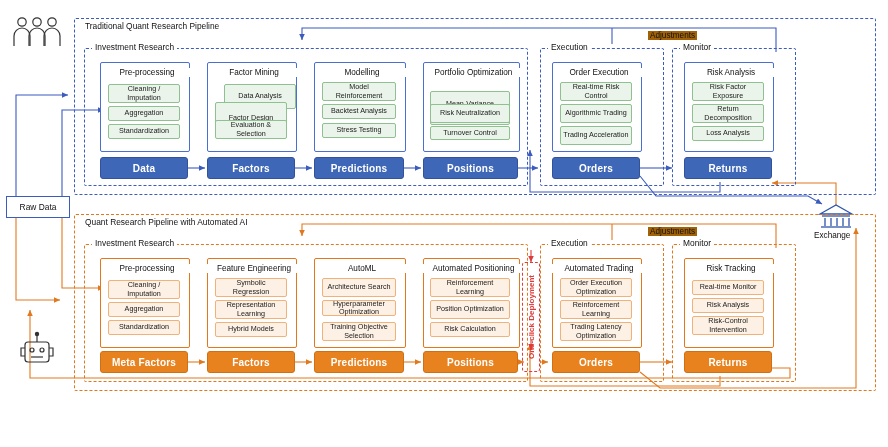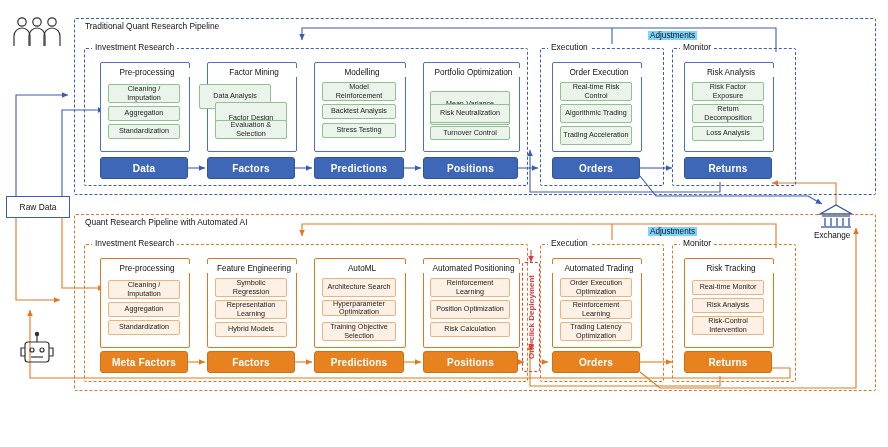--- a/index.html
+++ b/index.html
@@ -25,21 +25,21 @@
 
   .sect-title{
     position:absolute;font-size:8.4px;line-height:9px;color:#111;background:#fff;
     padding:0 3px;white-space:nowrap;
   }
   .grp-title{
     position:absolute;font-size:8.2px;line-height:9px;color:#111;background:#fff;
     padding:0 3px;white-space:nowrap;text-align:center;
   }
   .free-label{
-    position:absolute;font-size:8.2px;line-height:9px;color:#111;white-space:nowrap;background:#7dd3fc;padding:0 2px;
+    position:absolute;font-size:8.2px;line-height:9px;color:#111;white-space:nowrap;background:#a16207;padding:0 2px;
   }
 
   
   .chip{
     position:absolute;box-sizing:border-box;
     border:1px solid #8fc08f;background:#eaf4ea;
     border-radius:2px;
     font-size:7.2px;line-height:8.2px;
     color:#1a1a1a;
     display:flex;align-items:center;justify-content:center;text-align:center;
@@ -192,21 +192,21 @@
 
   <div class="solid" style="left:100px;top:62px;width:88px;height:88px;"></div>
   <div class="grp-title" style="left:104px;top:68px;width:80px;">Pre-processing</div>
   <div class="chip" style="left:108px;top:84px;width:72px;height:19px;">Cleaning / Imputation</div>
   <div class="chip" style="left:108px;top:106px;width:72px;height:15px;">Aggregation</div>
   <div class="chip" style="left:108px;top:124px;width:72px;height:15px;">Standardization</div>
   <div class="pill" style="left:100px;top:157px;width:88px;height:22px;">Data</div>
 
   <div class="solid" style="left:207px;top:62px;width:88px;height:88px;"></div>
   <div class="grp-title" style="left:211px;top:68px;width:80px;">Factor Mining</div>
-  <div class="chip" style="left:199px;top:84px;width:72px;height:25px;">Data Analysis</div>
+  <div class="chip" style="left:224px;top:84px;width:72px;height:25px;">Data Analysis</div>
   <div class="chip" style="left:215px;top:102px;width:72px;height:32px;">Factor Design</div>
   <div class="chip" style="left:215px;top:120px;width:72px;height:19px;">Evaluation &amp; Selection</div>
   <div class="pill" style="left:207px;top:157px;width:88px;height:22px;">Factors</div>
 
   <div class="solid" style="left:314px;top:62px;width:90px;height:88px;"></div>
   <div class="grp-title" style="left:318px;top:68px;width:82px;">Modelling</div>
   <div class="chip" style="left:322px;top:82px;width:74px;height:19px;">Model Reinforcement</div>
   <div class="chip" style="left:322px;top:104px;width:74px;height:15px;">Backtest Analysis</div>
   <div class="chip" style="left:322px;top:123px;width:74px;height:15px;">Stress Testing</div>
   <div class="pill" style="left:314px;top:157px;width:90px;height:22px;">Predictions</div>

